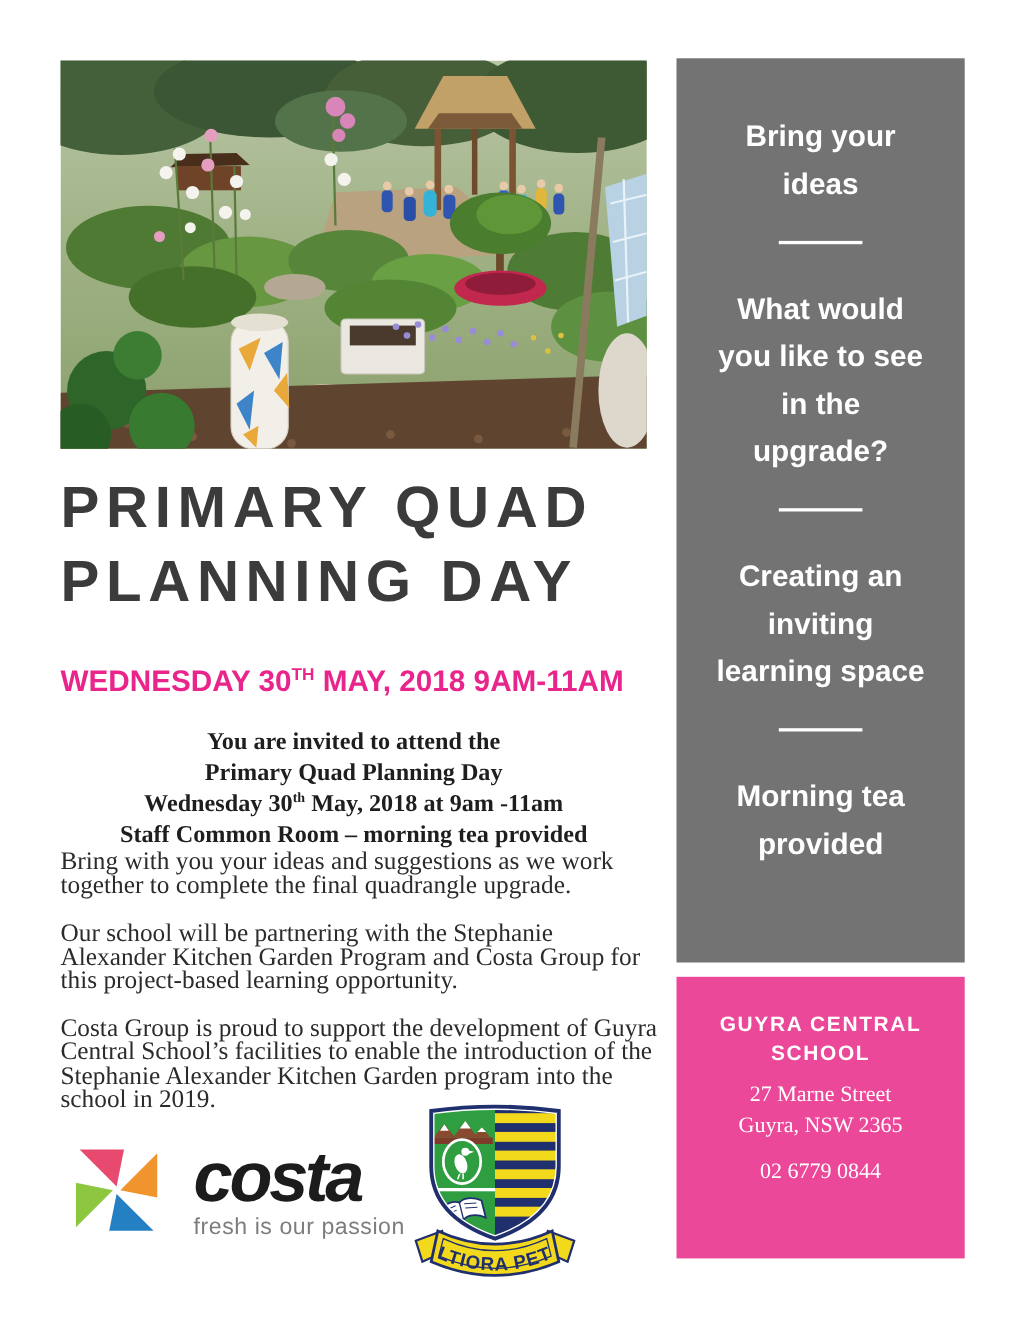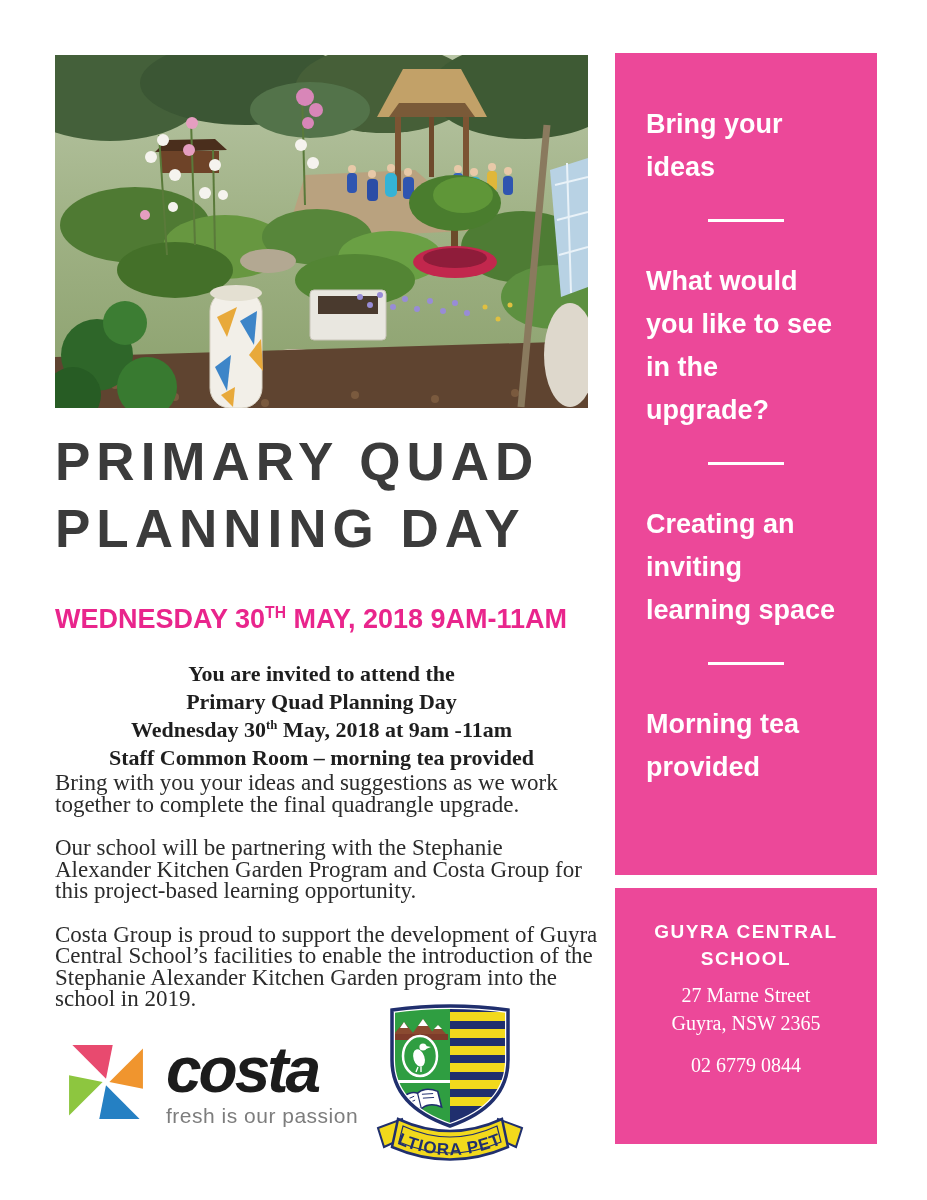--- a/index.html
+++ b/index.html
@@ -23,31 +23,31 @@
           font-family:"Liberation Serif", serif;font-weight:bold;font-size:22px;
           line-height:28px;color:#1e1e1e;}
 
   
   .bodytext{position:absolute;left:55px;top:772px;width:545px;
             font-family:"Liberation Serif", serif;font-size:23px;line-height:21.5px;color:#2b2b2b;}
   .bodytext p{margin:0 0 22px 0;}
 
   
   .costa{position:absolute;left:64px;top:1040px;display:flex;align-items:flex-start;}
-  .costa-text{margin-left:18px;}
+  .costa-text{margin-left:28px;}
   .costa-word{font-size:64px;font-weight:bold;font-style:italic;letter-spacing:-3px;
               color:#1c1c1c;line-height:60px;display:block;}
   .costa-tag{font-size:21px;color:#7d7d7d;letter-spacing:0.5px;display:block;margin-top:4px;}
 
   
   .crest{position:absolute;left:370px;top:1000px;}
 
   
-  .sidebar{position:absolute;left:615px;top:53px;width:262px;height:822px;background:#ec4899;
-           color:#ffffff;text-align:left;}
+  .sidebar{position:absolute;left:615px;top:53px;width:262px;height:822px;background:#737373;
+           color:#ffffff;text-align:center;}
   .sb-item{width:200px;margin:0 auto;font-weight:bold;font-size:27px;line-height:43px;}
   .sb-item.first{padding-top:50px;}
   .sb-divider{width:76px;height:3px;background:#ffffff;margin:30px auto 38px auto;}
 
   
   .contact{position:absolute;left:615px;top:888px;width:262px;height:256px;background:#ec4899;
            color:#ffffff;text-align:center;}
   .contact-name{width:210px;margin:0 auto;padding-top:30px;font-weight:bold;font-size:19px;
                 letter-spacing:1.5px;line-height:27px;}
   .contact-addr{font-family:"Liberation Serif", serif;font-size:20px;line-height:28px;margin-top:9px;}

